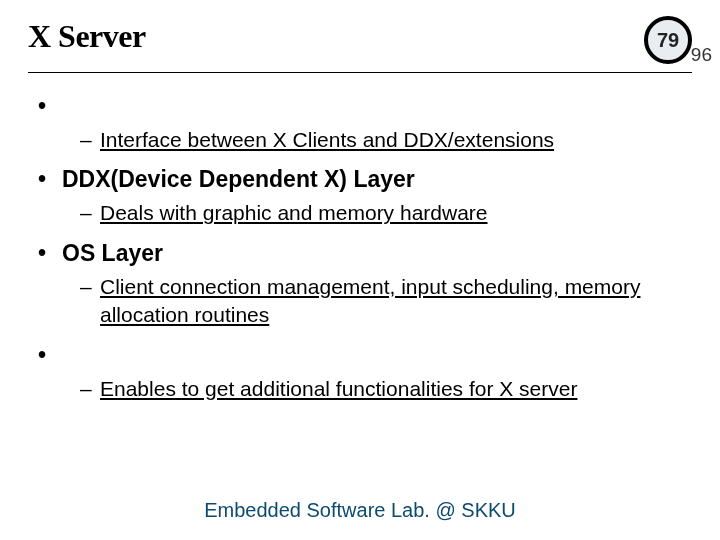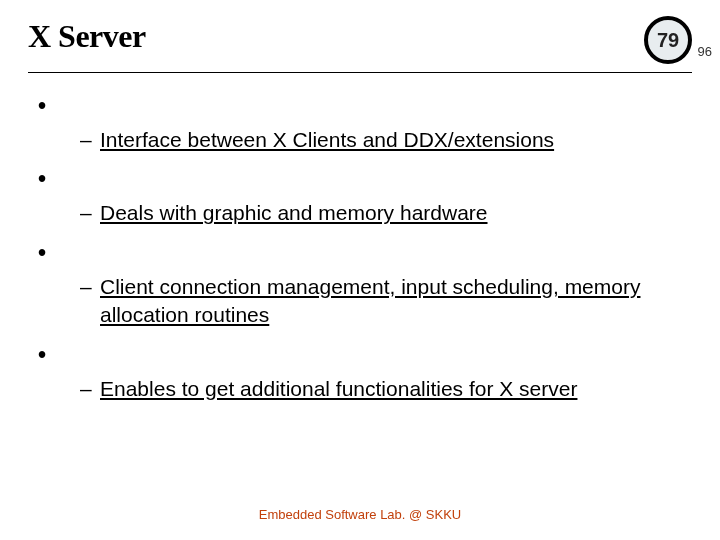--- a/index.html
+++ b/index.html
@@ -41,21 +41,21 @@
     justify-content: center;
     font-size: 20px;
     font-weight: bold;
     color: #222;
     margin-top: -2px;
   }
   .total-pages {
     position: absolute;
     top: 44px;
     right: 8px;
-    font-size: 13px;
+    font-size: 19px;
     color: #333;
   }
   .divider {
     border: none;
     border-top: 1px solid #000;
     margin: 2px 0 18px 0;
   }
   .content {
     padding-left: 10px;
   }
@@ -92,22 +92,22 @@
   .l2-item .txt {
     flex: 1;
     text-decoration: underline;
   }
   .footer {
     position: absolute;
     bottom: 18px;
     left: 0;
     right: 0;
     text-align: center;
-    font-size: 13px;
-    color: #c2410c;
+    font-size: 20px;
+    color: #0c4a6e;
   }
 </style>
 </head>
 <body>
 
 <div class="slide">
 
   <div class="header">
     <div class="title">X Server</div>
     <div class="page-badge">
@@ -128,32 +128,34 @@
         <li class="l2-item">
           <span class="dash">–</span>
           <span class="txt">Interface between X Clients and DDX/extensions</span>
         </li>
       </ul>
     </li>
 
     <li class="l1">
       <div class="l1-head">
         <span class="bullet">•</span>
+        <span>DDX(Device Dependent X) Layer</span>
       </div>
       <ul class="l2">
         <li class="l2-item">
           <span class="dash">–</span>
           <span class="txt">Deals with graphic and memory hardware</span>
         </li>
       </ul>
     </li>
 
     <li class="l1">
       <div class="l1-head">
         <span class="bullet">•</span>
+        <span>OS Layer</span>
       </div>
       <ul class="l2">
         <li class="l2-item">
           <span class="dash">–</span>
           <span class="txt">Client connection management, input scheduling, memory allocation routines</span>
         </li>
       </ul>
     </li>
 
     <li class="l1">

